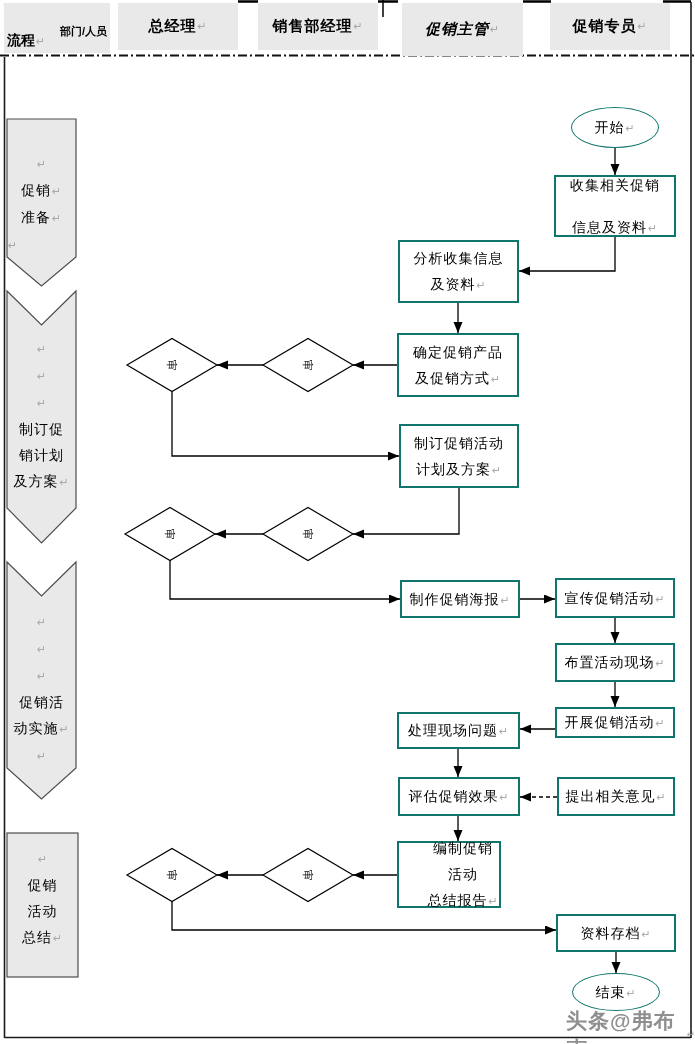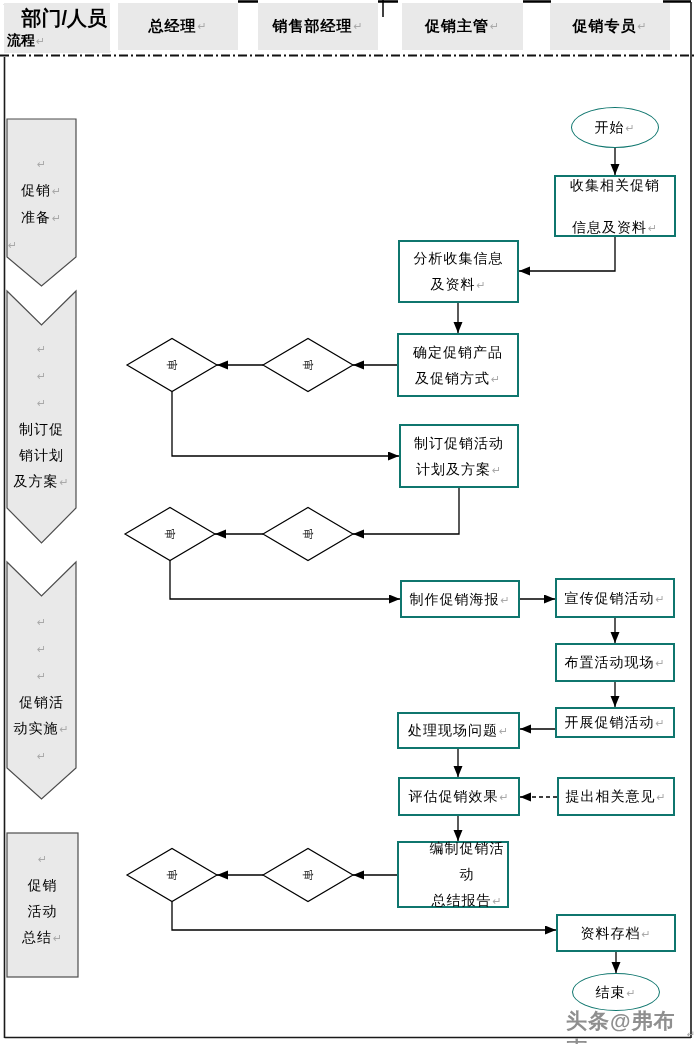--- a/index.html
+++ b/index.html
@@ -3,21 +3,21 @@
 <meta charset="utf-8">
 <style>
   html,body{margin:0;padding:0;background:#fff;}
   .canvas{position:relative;width:695px;height:1044px;background:#fff;overflow:hidden;
           font-family:"Liberation Sans","DejaVu Sans",sans-serif;color:#000;}
   .abs{position:absolute;box-sizing:border-box;}
   
   .hcell{background:#e9e9e9;display:flex;align-items:center;justify-content:center;
          font-weight:bold;font-size:15px;letter-spacing:1px;}
   .corner{background:#e9e9e9;}
-  .corner .ct{position:absolute;top:2px;right:3px;font-weight:bold;font-size:20px;}
+  .corner .ct{position:absolute;top:21px;right:3px;font-weight:bold;font-size:11px;}
   .corner .cb{position:absolute;bottom:3px;left:3px;font-weight:bold;font-size:14px;}
   .cr{color:#a9a9a9;font-size:11px;font-weight:normal;margin-left:1px;}
   
   .node{border:2px solid #0f766e;background:#fff;display:flex;flex-direction:column;
         align-items:center;justify-content:center;font-size:14px;letter-spacing:1px;
         line-height:26px;text-align:center;}
   .oval{border-radius:50%;border-width:1.4px;}
   .tl{width:100%;text-align:center;}
   
   .phtxt{font-size:14px;letter-spacing:1px;line-height:26px;text-align:center;}
@@ -34,21 +34,21 @@
   .p-analyze{left:398px;top:240px;width:121px;height:63px;}
   .p-determine{left:397px;top:333px;width:122px;height:64px;}
   .p-plan{left:399px;top:424px;width:120px;height:64px;}
   .p-poster{left:400px;top:580px;width:120px;height:38px;}
   .p-publicize{left:555px;top:578px;width:120px;height:40px;}
   .p-arrange{left:555px;top:643px;width:120px;height:39px;}
   .p-launch{left:555px;top:707px;width:120px;height:31px;}
   .p-handle{left:397px;top:712px;width:123px;height:37px;}
   .p-evaluate{left:398px;top:777px;width:122px;height:39px;}
   .p-opinion{left:557px;top:777px;width:118px;height:39px;}
-  .p-report{left:397px;top:841px;width:112px;height:67px;padding-left:28px;}
+  .p-report{left:397px;top:841px;width:104px;height:67px;padding-left:28px;}
   .p-archive{left:556px;top:914px;width:120px;height:38px;}
   .p-end{left:572px;top:973px;width:88px;height:38px;}
 </style>
 </head>
 <body>
 
 <div class="canvas">
 
   <svg width="695" height="1044" viewBox="0 0 695 1044">
     <defs>
@@ -120,21 +120,21 @@
     <span class="cb"><span>流程</span><span class="cr">↵</span></span>
   </div>
   <div class="abs hcell" style="left:118px;top:3px;width:120px;height:47px;">
     <span>总经理</span>
       <span class="cr">↵</span>
   </div>
   <div class="abs hcell" style="left:258px;top:3px;width:120px;height:47px;">
     <span>销售部经理</span>
       <span class="cr">↵</span>
   </div>
-  <div class="abs hcell" style="left:402px;top:3px;width:121px;height:47px;">
+  <div class="abs hcell" style="left:402px;top:3px;width:121px;height:53px;font-style:italic;">
     <span>促销主管</span>
       <span class="cr">↵</span>
   </div>
   <div class="abs hcell" style="left:550px;top:3px;width:120px;height:47px;justify-content:center;">
     <span>促销专员</span>
       <span class="cr">↵</span>
   </div>
 
   <div class="abs phtxt" style="left:7px;top:150px;width:69px;">
       <div class="tl"><span></span><span class="cr">↵</span></div>

